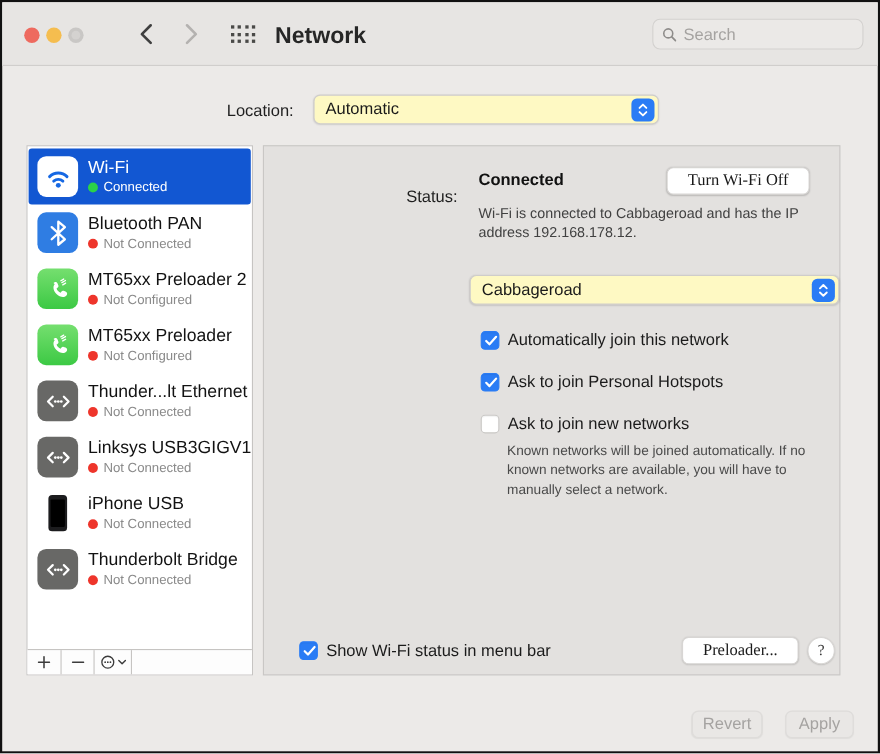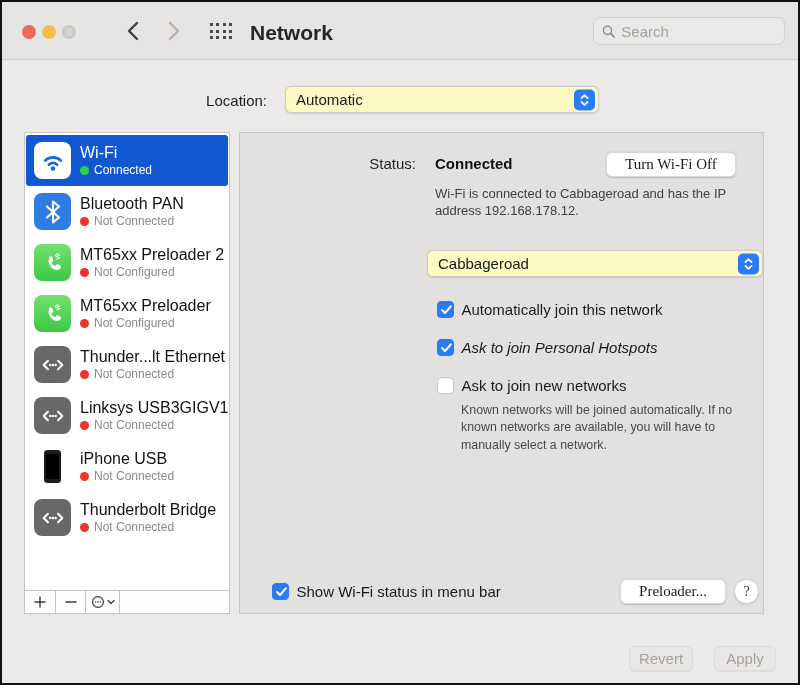--- a/index.html
+++ b/index.html
@@ -72,21 +72,21 @@
   .status-desc { position:absolute; left:195px; top:52px; width:295px;
     font-size:13px; line-height:1.32; color:#414141; }
   .popup.netname { left:187px; top:117px; width:336px; height:27px; }
   .cb-row { position:absolute; display:flex; align-items:center; gap:8px; }
   .checkbox { width:16.5px; height:16.5px; border-radius:4px; background:#fff;
     border:1px solid #c9c7c5; box-shadow:inset 0 1px 1px rgba(0,0,0,.05); position:relative; flex:0 0 auto; }
   .checkbox svg { position:absolute; left:1.5px; top:2px; display:none; }
   .checkbox.checked { background:#2a7cf5; border-color:#2a7cf5; }
   .checkbox.checked svg { display:block; }
   .cb-label { font-size:15px; color:#1b1b1b; white-space:nowrap; }
-  .cb-1 { left:197px; top:168px; } .cb-2 { left:197px; top:206px;font-style:italic; } .cb-3 { left:197px; top:244px; }
+  .cb-1 { left:197px; top:168px; } .cb-2 { left:197px; top:206px; } .cb-3 { left:197px; top:244px; }
   .join-note { position:absolute; left:221px; top:269px; width:290px;
     font-size:12.4px; line-height:1.4; color:#4a4a4a; }
   .cb-menu { left:32px; top:450px; }
   .btn-advanced { left:380px; top:446px; width:106px; height:25px; }
   .btn-help { left:494px; top:446px; width:25px; height:25px; border-radius:50%;
     font-size:14px; color:#333; }
   
   .foot-btn { position:absolute; height:25px; background:#e9e7e5; border:1px solid #dedcda;
     border-radius:6px; font-size:15px; color:#a5a3a1; display:flex; align-items:center;
     justify-content:center; box-shadow:0 0.5px 1px rgba(0,0,0,.06); font-family:inherit; }
@@ -327,21 +327,21 @@
             <circle cx="9.4" cy="7" r="0.8" fill="#3c3c3c"></circle>
           </svg>
         <svg width="8" height="6" viewBox="0 0 8 6">
             <path d="M1 1.5 L4 4.5 L7 1.5" fill="none" stroke="#3c3c3c" stroke-width="1.3" stroke-linecap="round" stroke-linejoin="round"></path>
           </svg>
       </div>
     </div>
   </div>
 
   <div class="panel">
-    <div class="flabel" style="top:22px">Status:</div>
+    <div class="flabel" style="top:38px">Status:</div>
     <div class="status-value">Connected</div>
     <button class="push-btn btn-wifi-off">Turn Wi-Fi Off</button>
     <div class="status-desc">Wi-Fi is connected to Cabbageroad and has the IP address 192.168.178.12.</div>
 
     <div class="popup netname">
       <span>Cabbageroad</span>
       <span class="stepper">
         <svg width="11" height="13" viewBox="0 0 11 13">
             <path d="M2.4 4.6 L5.5 1.6 L8.6 4.6" fill="none" stroke="#fff" stroke-width="1.7" stroke-linecap="round" stroke-linejoin="round"></path>
             <path d="M2.4 8.4 L5.5 11.4 L8.6 8.4" fill="none" stroke="#fff" stroke-width="1.7" stroke-linecap="round" stroke-linejoin="round"></path>

